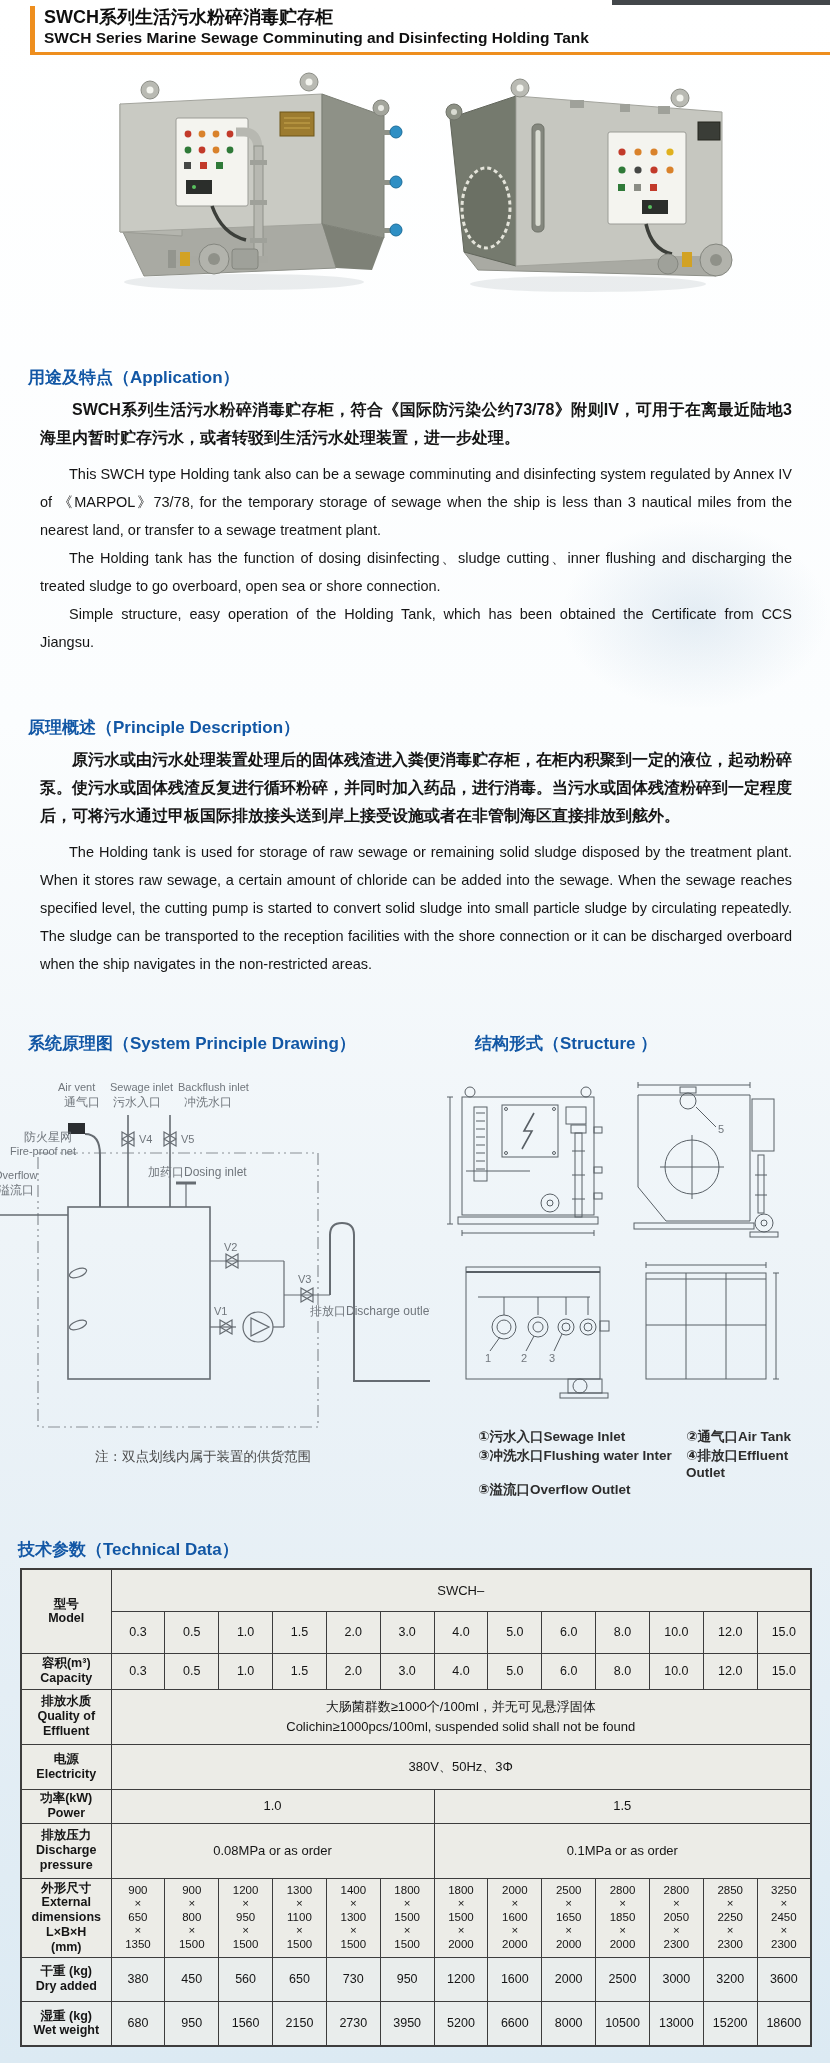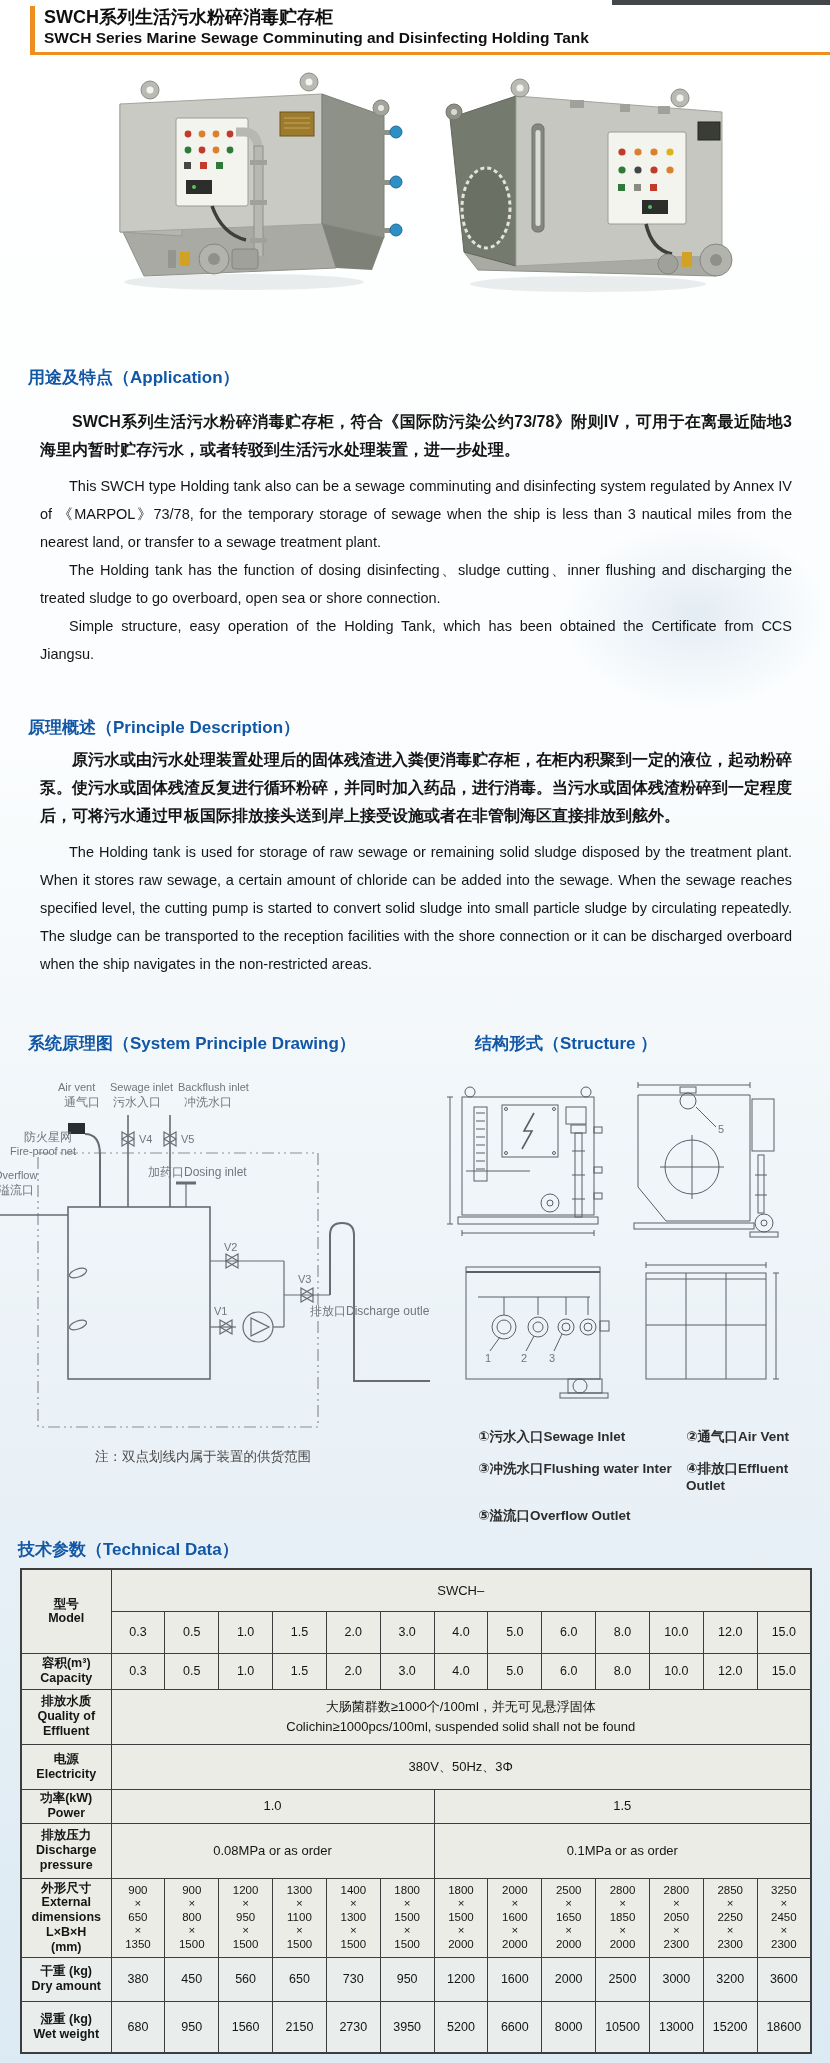--- a/index.html
+++ b/index.html
@@ -17,36 +17,36 @@
   .sec-h{position:absolute;font-size:17px;font-weight:bold;color:#1257a5;}
   .body-text{position:absolute;left:40px;width:752px;}
   .body-text p{margin:0;text-indent:2em;text-align:justify;}
   .zh-para{font-size:16px;font-weight:600;line-height:28px;}
   .en-para{font-size:14.5px;font-weight:400;line-height:28px;}
   .en-gap{margin-top:8px !important;}
   .drawing{position:absolute;}
   svg text{font-family:"Liberation Sans","DejaVu Sans",sans-serif;}
   .dwg-label{font-size:11px;fill:#70767c;}
   .dwg-label-zh{font-size:12px;fill:#70767c;}
-  .legend{position:absolute;left:478px;top:1428px;display:grid;grid-template-columns:208px auto;row-gap:14px;
+  .legend{position:absolute;left:478px;top:1428px;display:grid;grid-template-columns:208px auto;row-gap:1px;
           font-size:13.5px;font-weight:600;color:#2c2c2c;}
   .note{position:absolute;left:95px;top:1448px;font-size:13.5px;font-weight:500;color:#4a4a4a;}
   table.tech{position:absolute;left:20px;top:1568px;width:792px;border-collapse:collapse;table-layout:fixed;
              border:2px solid #3d3d3d;}
   table.tech td{border:1px solid #3d3d3d;background:#ecece7;text-align:center;vertical-align:middle;
                 padding:1px 1px;white-space:pre-line;overflow:hidden;}
   .c-label{width:90px;}
   .lbl{font-size:12.5px;font-weight:700;line-height:1.18;}
   .hdr{font-size:13px;}
   .num{font-size:12.5px;}
   .val{font-size:13px;line-height:1.5;}
   .dims{font-size:11.5px;line-height:1.18;}
   tr.r1{height:42px;} tr.r2{height:42px;} tr.r3{height:36px;} tr.r4{height:55px;}
   tr.r5{height:45px;} tr.r6{height:34px;} tr.r7{height:55px;} tr.r8{height:79px;}
-  tr.r9{height:44px;} tr.r10{height:52px;}
+  tr.r9{height:44px;} tr.r10{height:45px;}
   tr.r9 td,tr.r10 td{background:#e9edec;}
 </style>
 </head>
 <body>
 
 <div class="page">
   <div class="wm wm1"></div>
   <div class="wm wm2"></div>
   <div class="top-strip"></div>
 
@@ -162,21 +162,21 @@
         <rect x="246" y="196" width="50" height="9" fill="#a8a9a2"></rect>
         <circle cx="248" cy="204" r="10" fill="#9fa19a" stroke="#84867f"></circle>
         <rect x="262" y="192" width="10" height="15" fill="#d2a224"></rect>
         <circle cx="296" cy="200" r="16" fill="#b2b3ac" stroke="#84867f"></circle>
           <circle cx="296" cy="200" r="6" fill="#8f9189"></circle>
       </g>
     </svg>
   </div>
 
   <div class="sec-h" style="left:28px;top:366px;">用途及特点（Application）</div>
-  <div class="body-text" style="top:396px;margin-top:12px;">
+  <div class="body-text" style="top:396px;">
     <p class="zh-para">SWCH系列生活污水粉碎消毒贮存柜，符合《国际防污染公约73/78》附则IV，可用于在离最近陆地3海里内暂时贮存污水，或者转驳到生活污水处理装置，进一步处理。</p>
     <p class="en-para en-gap">This SWCH type Holding tank also can be a sewage comminuting and disinfecting system regulated by Annex IV of 《MARPOL》73/78, for the temporary storage of sewage when the ship is less than 3 nautical miles from the nearest land, or transfer to a sewage treatment plant.</p>
     <p class="en-para">The Holding tank has the function of dosing disinfecting、sludge cutting、inner flushing and discharging the treated sludge to go overboard, open sea or shore connection.</p>
     <p class="en-para">Simple structure, easy operation of the Holding Tank, which has been obtained the Certificate from CCS Jiangsu.</p>
   </div>
 
   <div class="sec-h" style="left:28px;top:716px;">原理概述（Principle Description）</div>
   <div class="body-text" style="top:746px;">
     <p class="zh-para">原污水或由污水处理装置处理后的固体残渣进入粪便消毒贮存柜，在柜内积聚到一定的液位，起动粉碎泵。使污水或固体残渣反复进行循环粉碎，并同时加入药品，进行消毒。当污水或固体残渣粉碎到一定程度后，可将污水通过甲板国际排放接头送到岸上接受设施或者在非管制海区直接排放到舷外。</p>
     <p class="en-para en-gap">The Holding tank is used for storage of raw sewage or remaining solid sludge disposed by the treatment plant. When it stores raw sewage, a certain amount of chloride can be added into the sewage. When the sewage reaches specified level, the cutting pump is started to convert solid sludge into small particle sludge by circulating repeatedly. The sludge can be transported to the reception facilities with the shore connection or it can be discharged overboard when the ship navigates in the non-restricted areas.</p>
@@ -325,21 +325,21 @@
       <line x1="216" y1="250" x2="336" y2="250"></line>
       <line x1="346" y1="198" x2="346" y2="304"></line>
         <path d="M343,198h6M343,304h6"></path>
       <line x1="216" y1="190" x2="336" y2="190"></line>
         <path d="M216,187v6M336,187v6"></path>
     </g>
   </svg>
 
   <div class="legend">
     <span class="legend-item">①污水入口Sewage Inlet</span>
-      <span class="legend-item">②通气口Air Vent</span>
+      <span class="legend-item">②通气口Air Tank</span>
       <span class="legend-item">③冲洗水口Flushing water Inter</span>
       <span class="legend-item">④排放口Effluent Outlet</span>
       <span class="legend-item">⑤溢流口Overflow Outlet</span>
   </div>
 
   <div class="note">注：双点划线内属于装置的供货范围</div>
 
   <div class="sec-h" style="left:18px;top:1538px;">技术参数（Technical Data）</div>
 
   <table class="tech">
@@ -477,21 +477,21 @@
 ×
 2300</td>
           <td class="dims">3250
 ×
 2450
 ×
 2300</td>
       </tr>
       <tr class="r9">
         <td class="lbl">干重 (kg)
-Dry amount</td>
+Dry added</td>
         <td class="num">380</td>
           <td class="num">450</td>
           <td class="num">560</td>
           <td class="num">650</td>
           <td class="num">730</td>
           <td class="num">950</td>
           <td class="num">1200</td>
           <td class="num">1600</td>
           <td class="num">2000</td>
           <td class="num">2500</td>

